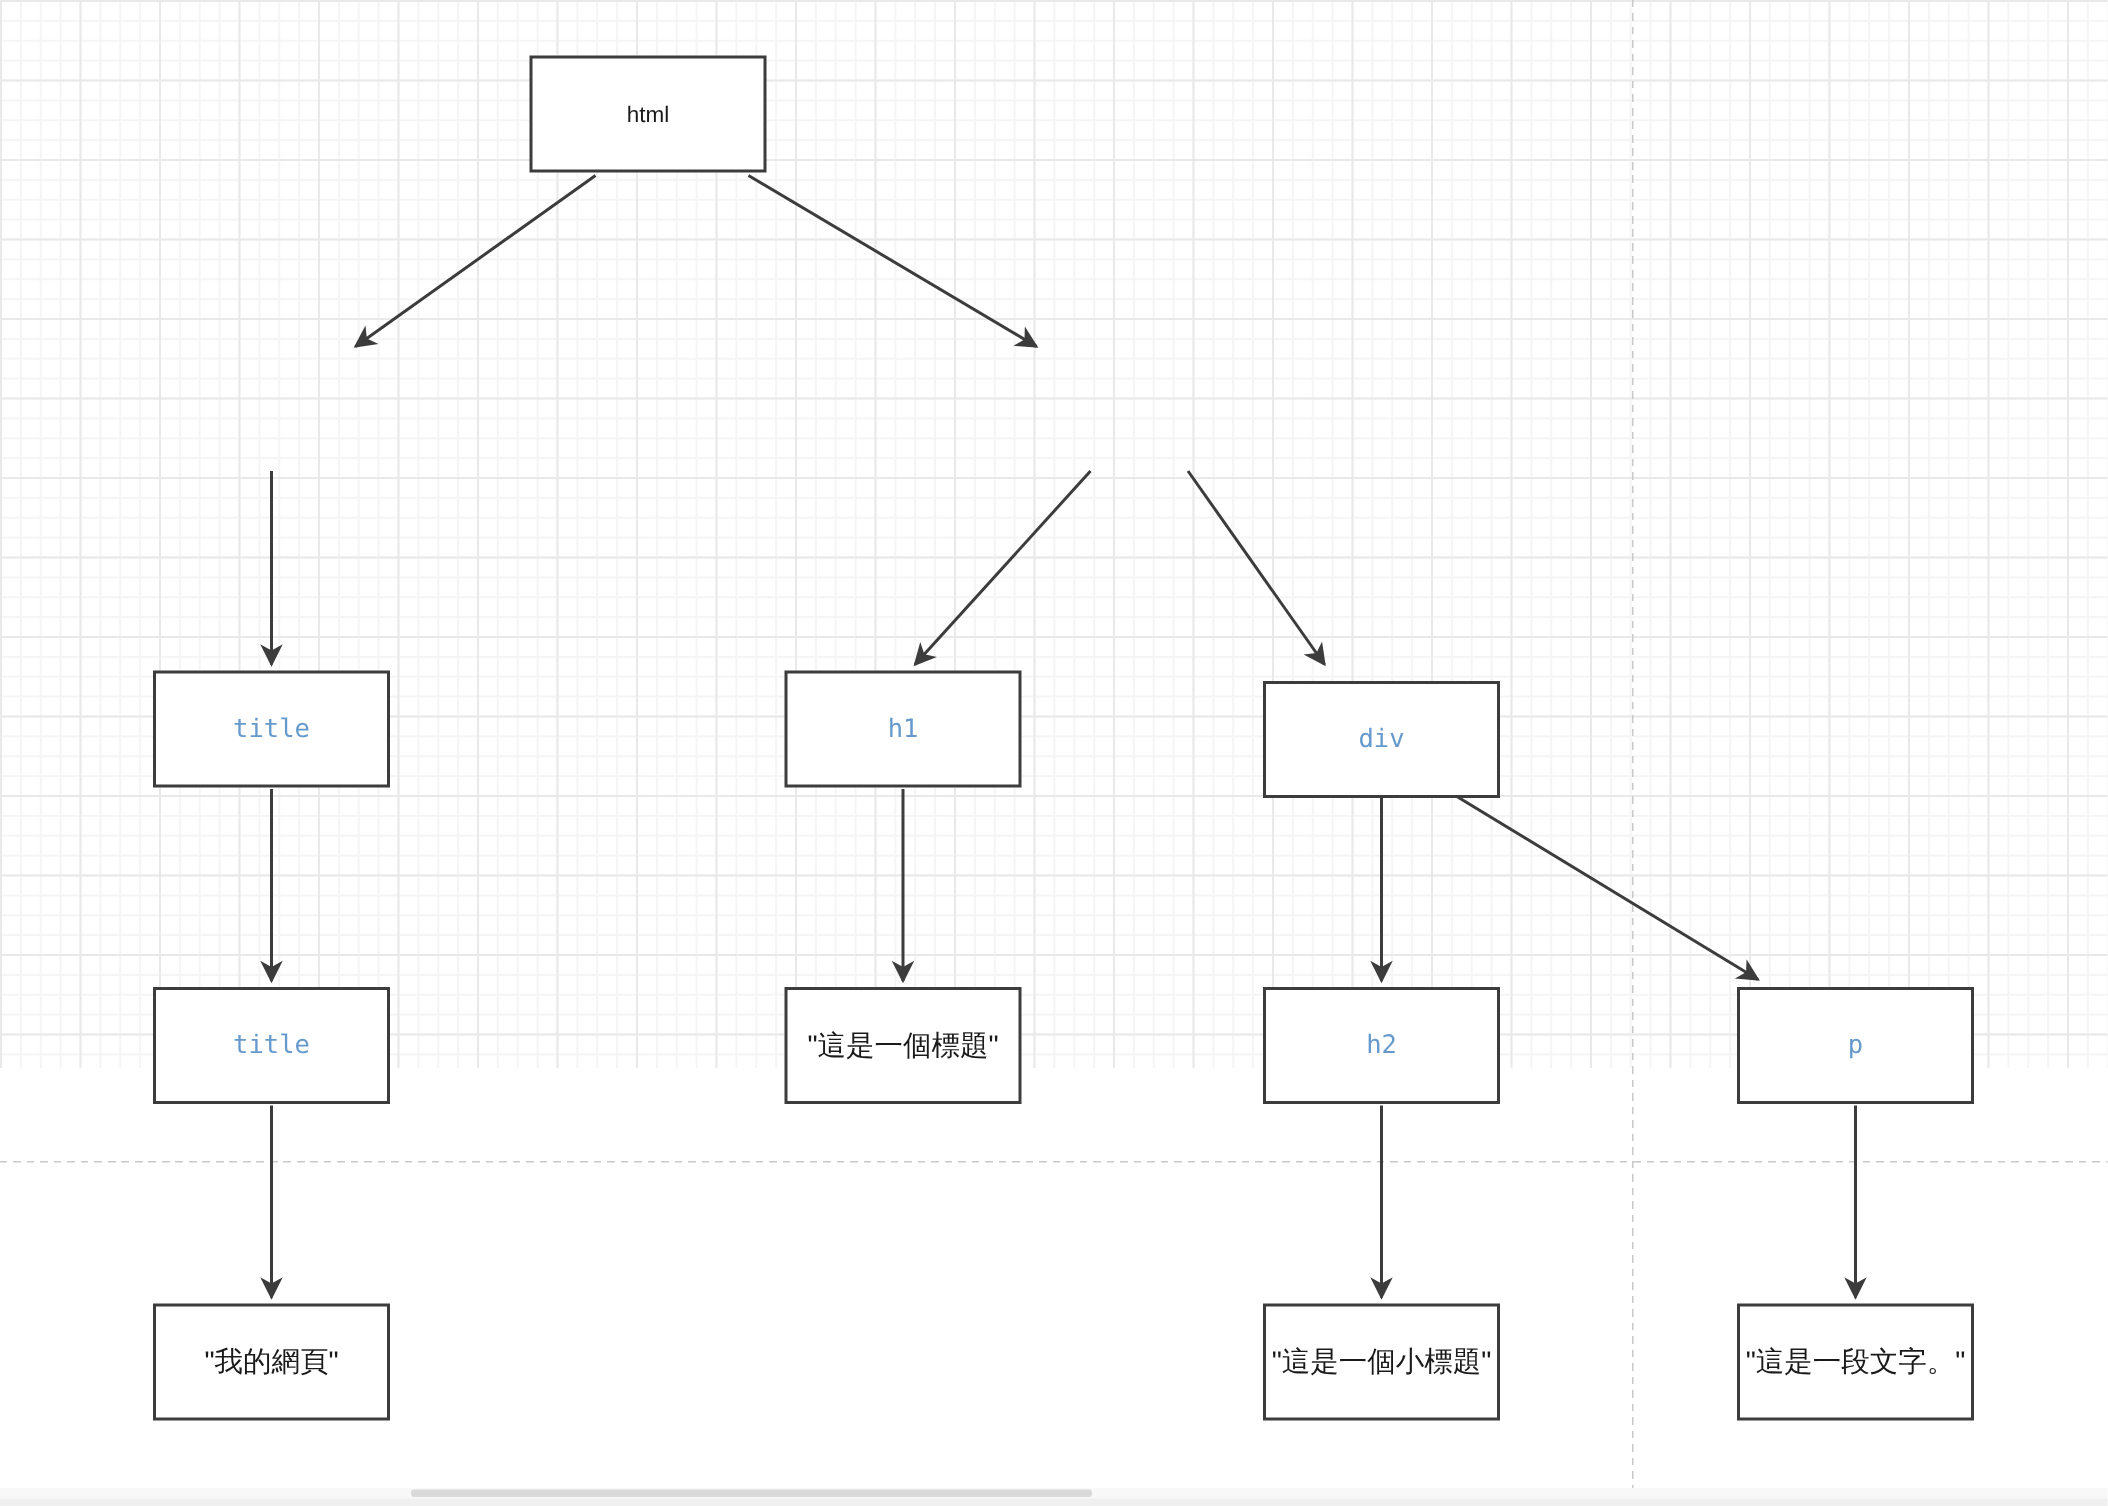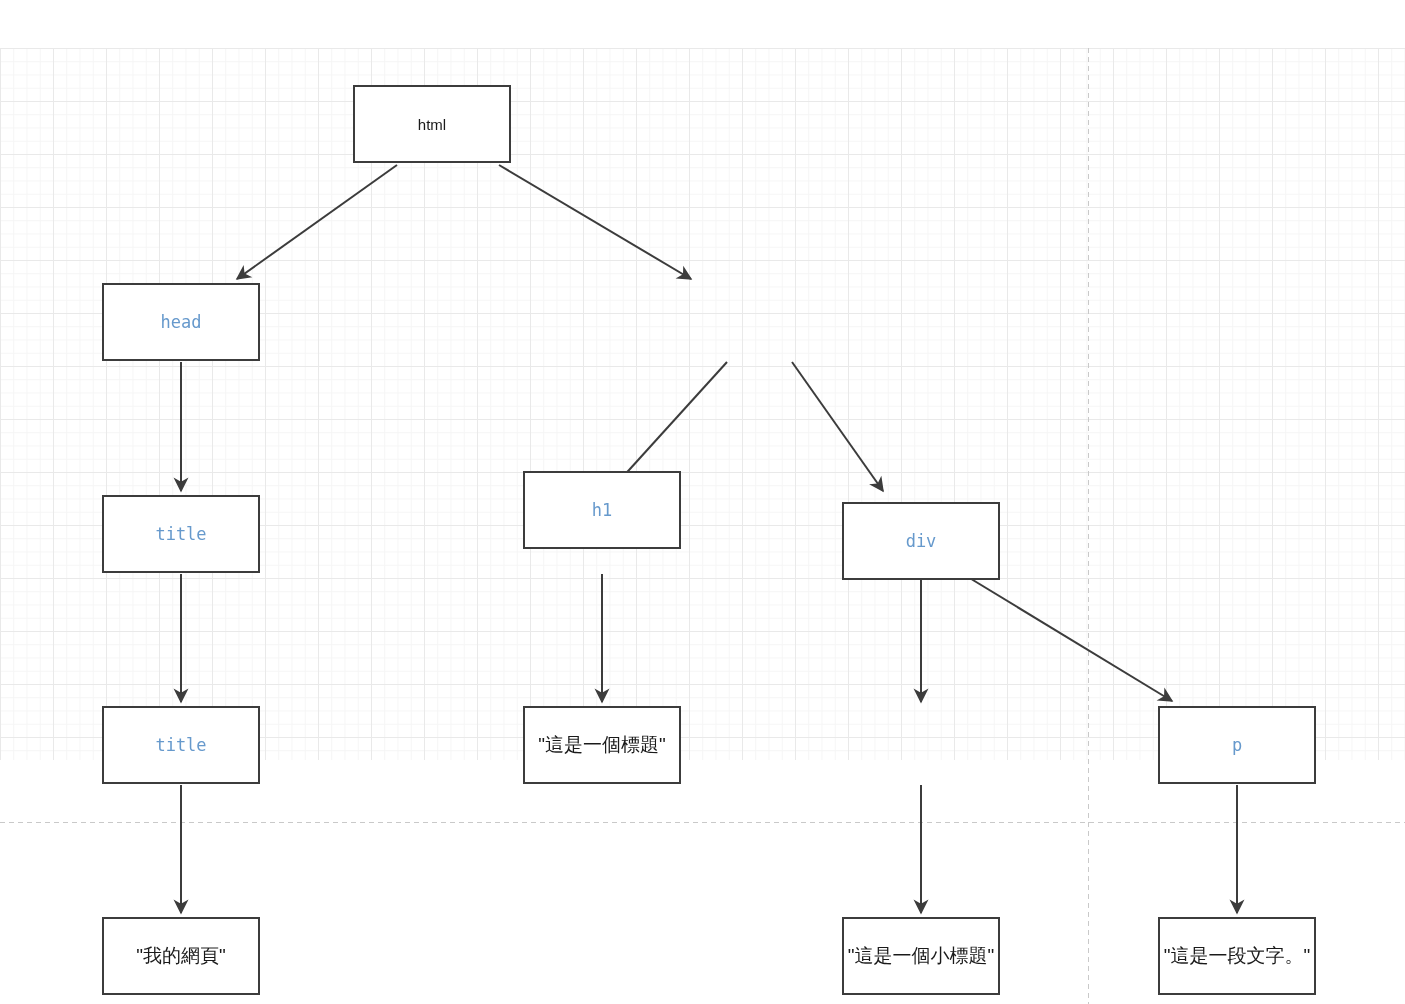--- a/index.html
+++ b/index.html
@@ -15,21 +15,20 @@
   html,body{margin:0;padding:0;}
   body{width:1405px;height:1004px;overflow:hidden;font-family:"Liberation Sans",sans-serif;background:#ffffff;}
   .canvas{
     position:relative;width:1405px;height:712px;background-color:#ffffff;
     background-image:
       linear-gradient(to right, var(--grid-major) 1px, transparent 1px),
       linear-gradient(to bottom, var(--grid-major) 1px, transparent 1px),
       linear-gradient(to right, var(--grid-minor) 1px, transparent 1px),
       linear-gradient(to bottom, var(--grid-minor) 1px, transparent 1px);
     background-size:53px 53px,53px 53px,13.25px 13.25px,13.25px 13.25px;
-    margin-top:48px;
   }
   .page-guide-v{
     position:absolute;top:0;left:1088px;width:1px;height:992px;
     background:repeating-linear-gradient(to bottom, var(--page-guide) 0 5px, transparent 5px 9px);
   }
   .page-guide-h{
     position:absolute;top:774px;left:0;width:1405px;height:1px;
     background:repeating-linear-gradient(to right, var(--page-guide) 0 5px, transparent 5px 9px);
   }
   .edges{position:absolute;top:0;left:0;width:1405px;height:1004px;pointer-events:none;}
@@ -78,39 +77,39 @@
       <line x1="963" y1="526" x2="1172" y2="653" marker-end="url(#arrow)"></line>
       <line x1="921" y1="737" x2="921" y2="865" marker-end="url(#arrow)"></line>
       <line x1="1237" y1="737" x2="1237" y2="865" marker-end="url(#arrow)"></line>
     </g>
   </svg>
 
   <div class="node plain" style="left:353px;top:37px;">
       <span class="label">html</span>
     </div>
 
-  <div class="node code" style="left:102px;top:235px;">
-      <span class="label">head</span>
-    </div>
 
   <div class="node code" style="left:102px;top:447px;">
       <span class="label">title</span>
     </div>
-  <div class="node code" style="left:523px;top:423px;">
+  <div class="node code" style="left:523px;top:447px;">
       <span class="label">h1</span>
     </div>
   <div class="node code" style="left:842px;top:454px;">
       <span class="label">div</span>
     </div>
 
   <div class="node code" style="left:102px;top:658px;">
       <span class="label">title</span>
     </div>
   <div class="node text" style="left:523px;top:658px;">
       <span class="label">"這是一個標題"</span>
+    </div>
+  <div class="node code" style="left:842px;top:658px;">
+      <span class="label">h2</span>
     </div>
   <div class="node code" style="left:1158px;top:658px;">
       <span class="label">p</span>
     </div>
 
   <div class="node text" style="left:102px;top:869px;">
       <span class="label">"我的網頁"</span>
     </div>
   <div class="node text" style="left:842px;top:869px;">
       <span class="label">"這是一個小標題"</span>

